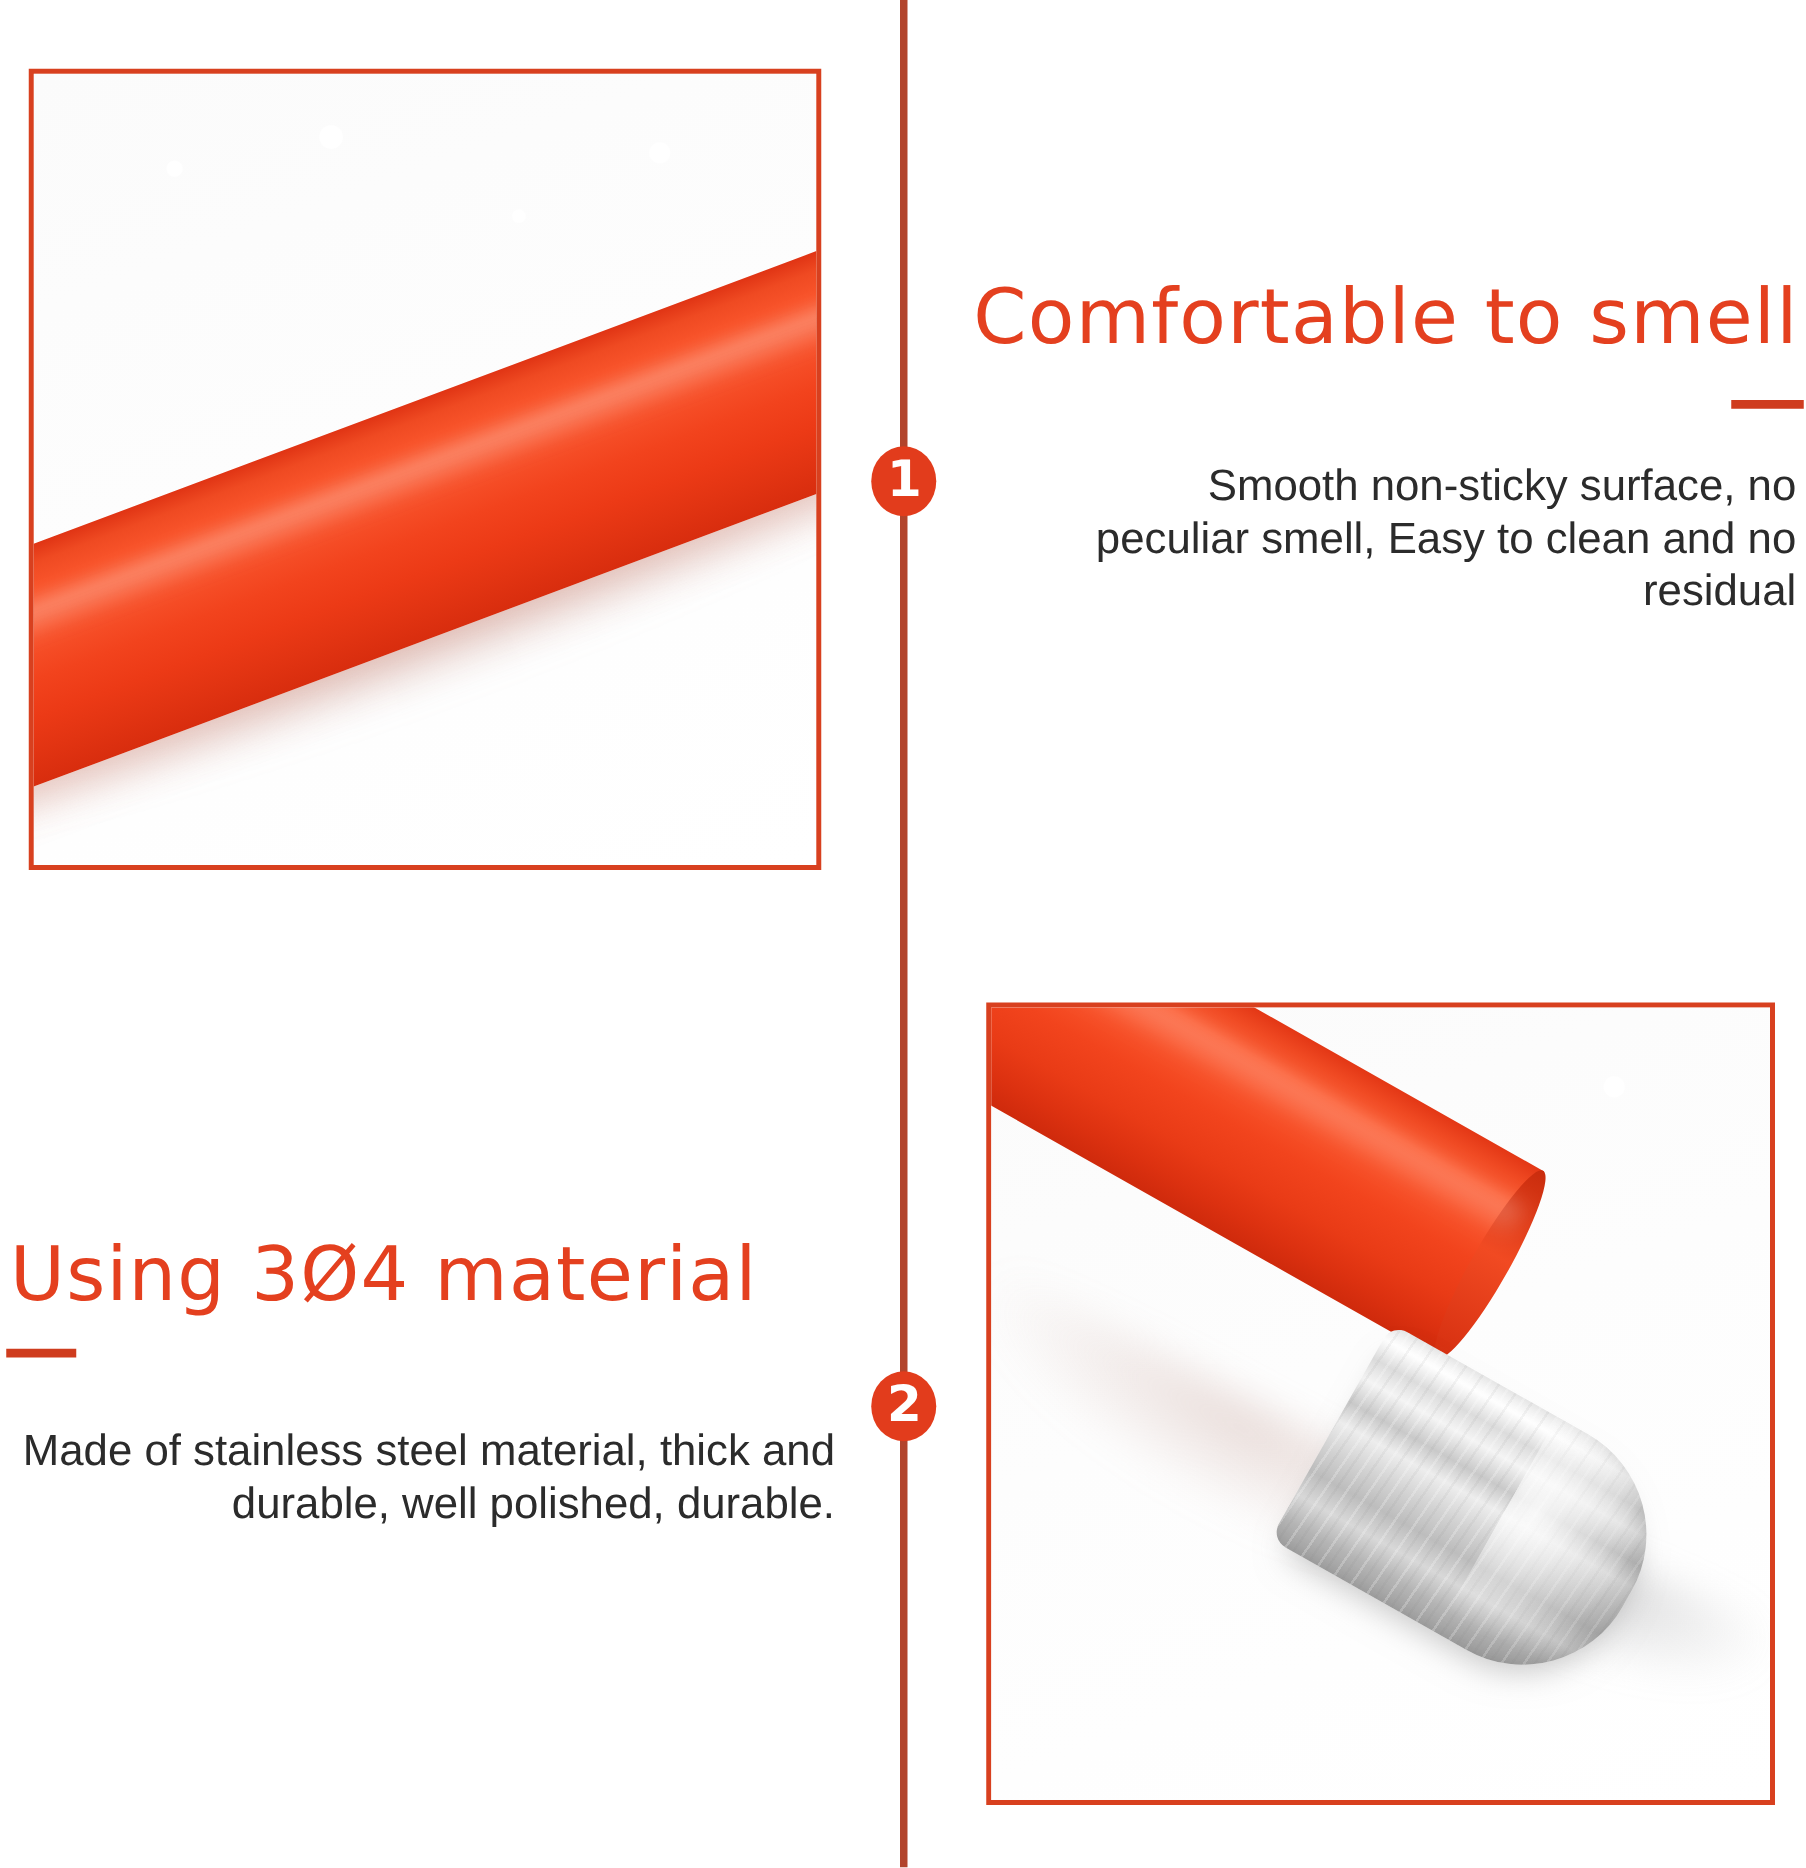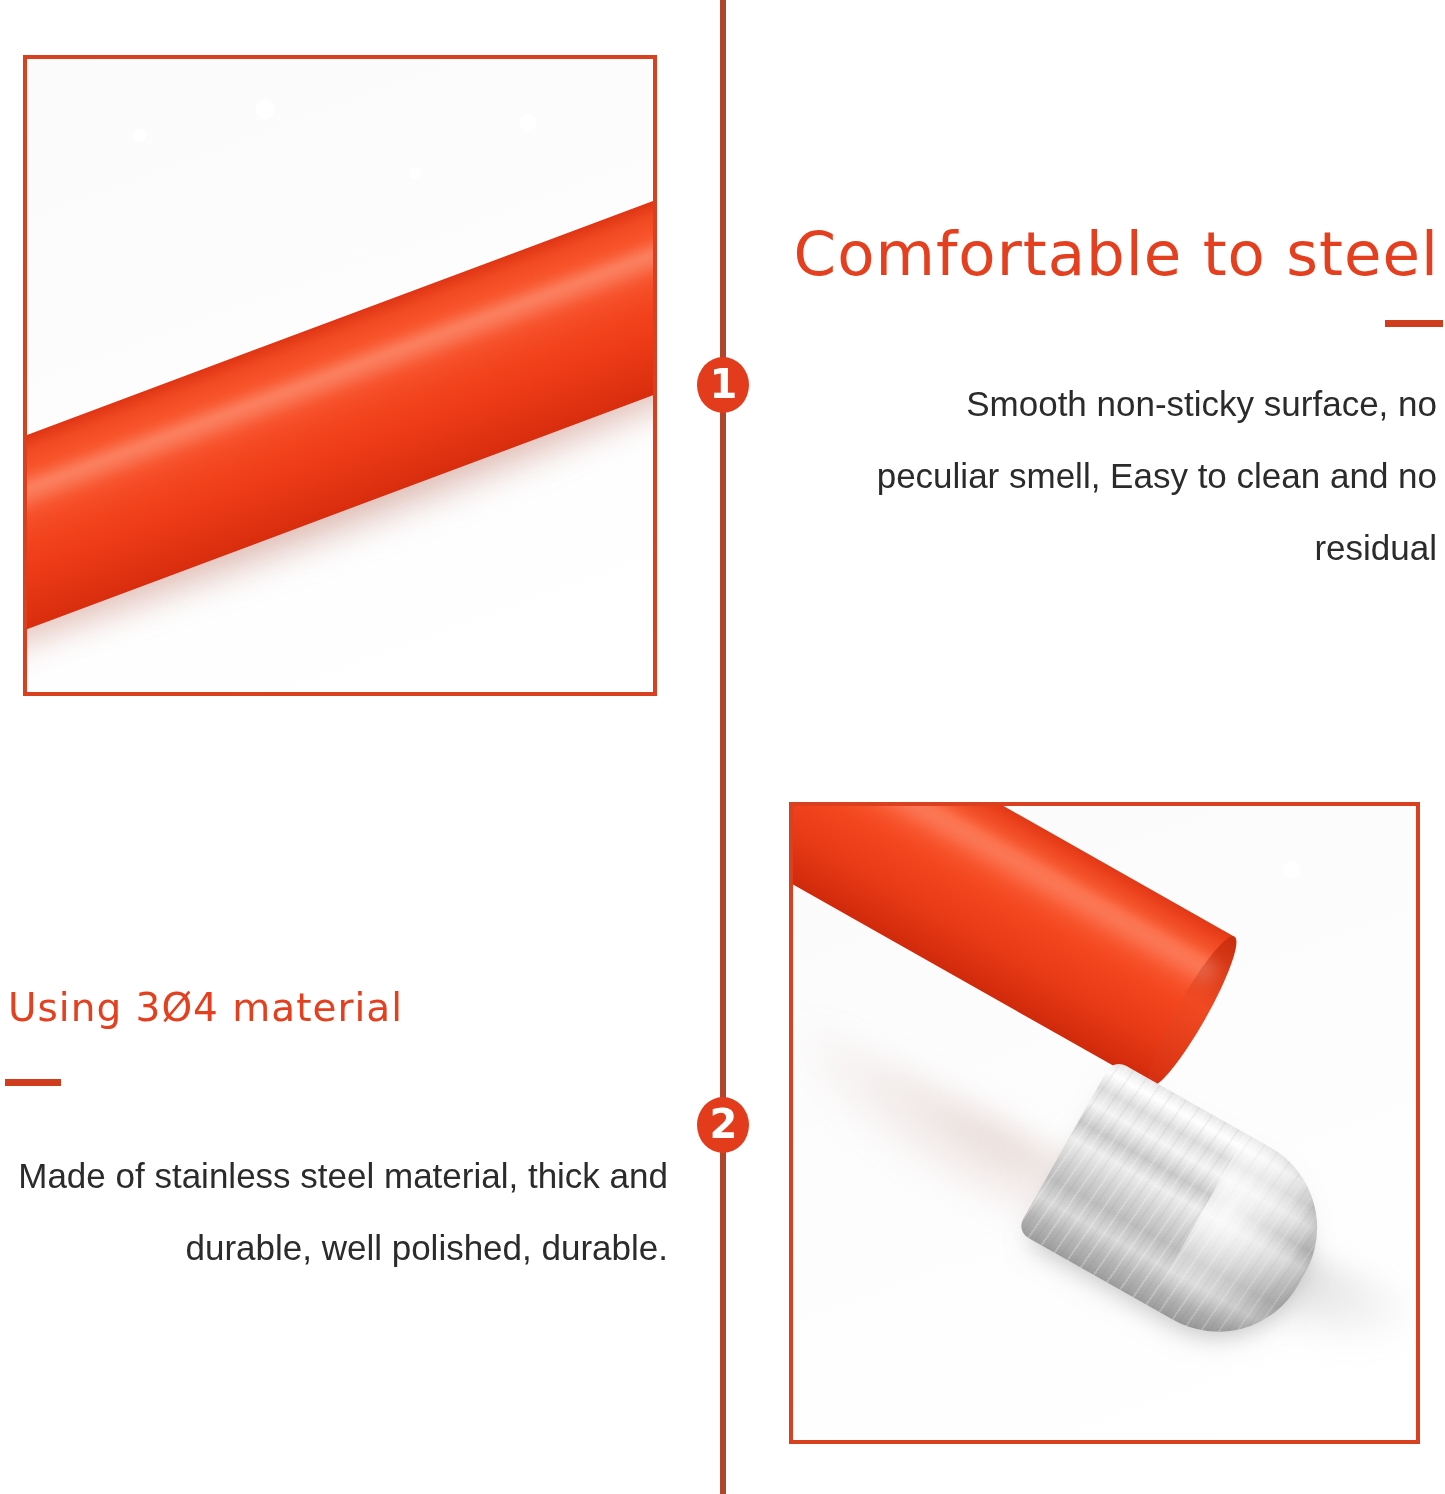--- a/index.html
+++ b/index.html
@@ -211,38 +211,38 @@
     letter-spacing:1px;
     white-space:nowrap;
   }
   #headline-1 {
     right:6px; top:218px;
     font-size:61px;
     text-align:right;
   }
   #headline-2 {
     left:8px; top:985px;
-    font-size:39px;
+    font-size:60px;
     text-align:center;
   }
 
   .rule {
     position:absolute;
     height:7px;
     background:#cf3c1e;
   }
   #rule-1 { left:1385px; top:320px; width:58px; }
   #rule-2 { left:5px;    top:1079px; width:56px; }
 
   .body-copy {
     position:absolute;
     color:#2b2b2b;
     font-family:"Liberation Sans", sans-serif;
     font-size:35px;
-    line-height:72px;
+    line-height:42px;
     font-stretch:condensed;
   }
   #body-1 {
     right:8px; top:368px;
     width:580px;
     text-align:right;
   }
   #body-2 {
     left:8px; top:1140px;
     width:660px;
@@ -268,21 +268,21 @@
     <div id="cap-shadow"></div>
     <div id="rod-body">
       <div id="rod-lip"></div>
     </div>
     <div id="steel-cap"></div>
   </div>
 
   <div class="badge" id="badge-1">1</div>
   <div class="badge" id="badge-2">2</div>
 
-  <div class="headline" id="headline-1">Comfortable to steel</div>
+  <div class="headline" id="headline-1">Comfortable to smell</div>
   <div class="rule" id="rule-1"></div>
   <div class="body-copy" id="body-1">Smooth non-sticky surface, no peculiar smell, Easy to clean and no residual</div>
 
   <div class="headline" id="headline-2">Using 3Ø4 material</div>
   <div class="rule" id="rule-2"></div>
   <div class="body-copy" id="body-2">Made of stainless steel material, thick and durable, well polished, durable.</div>
 
 </div>
 
 </body></html>

